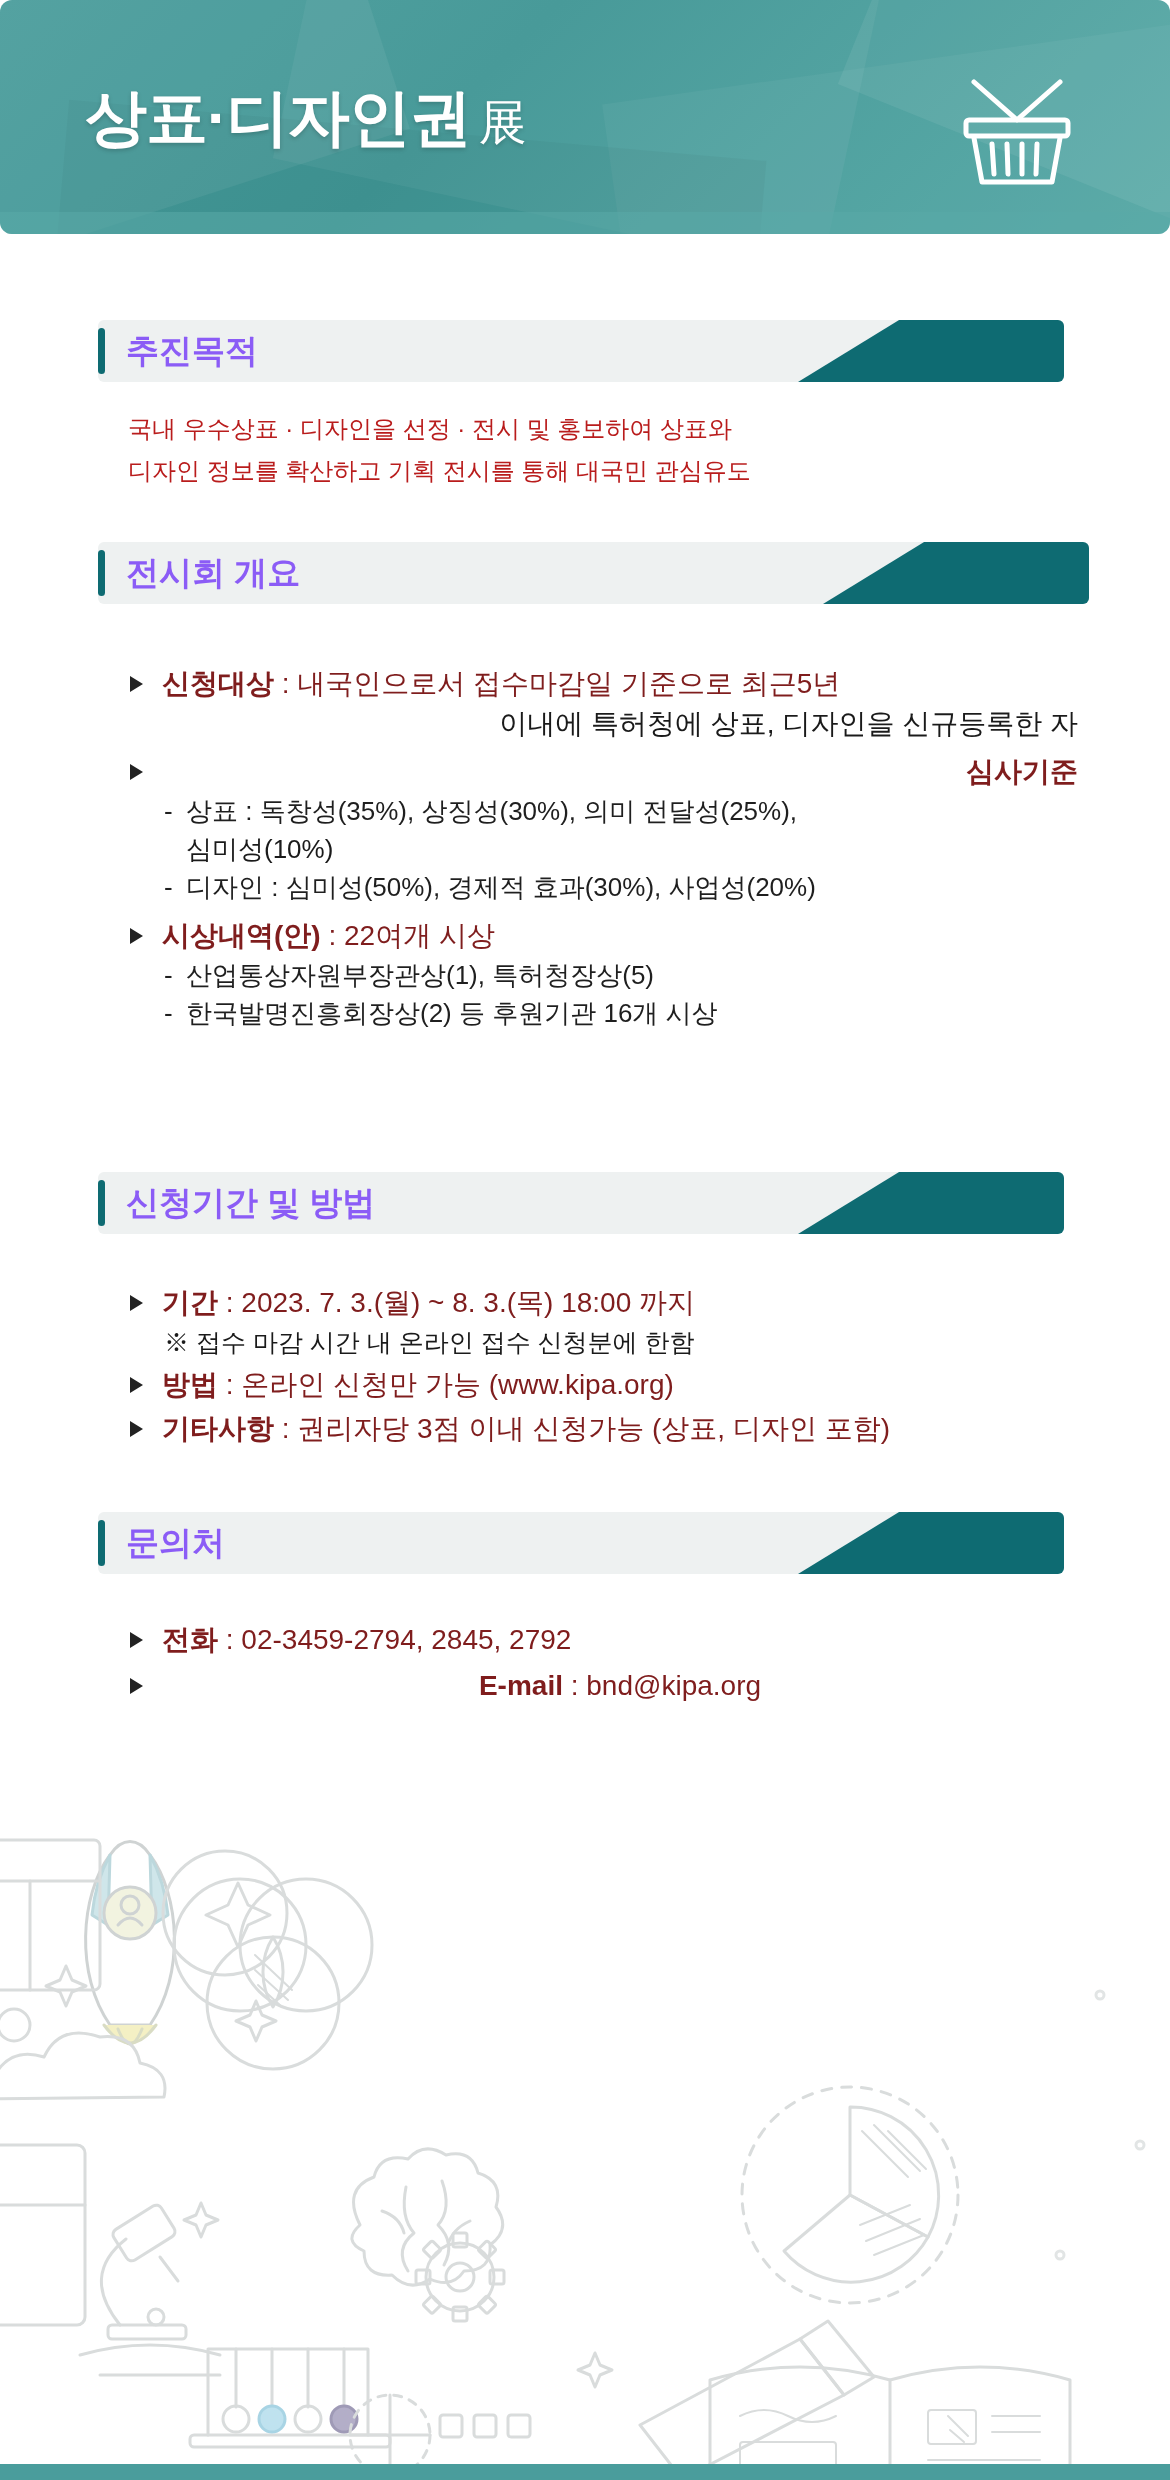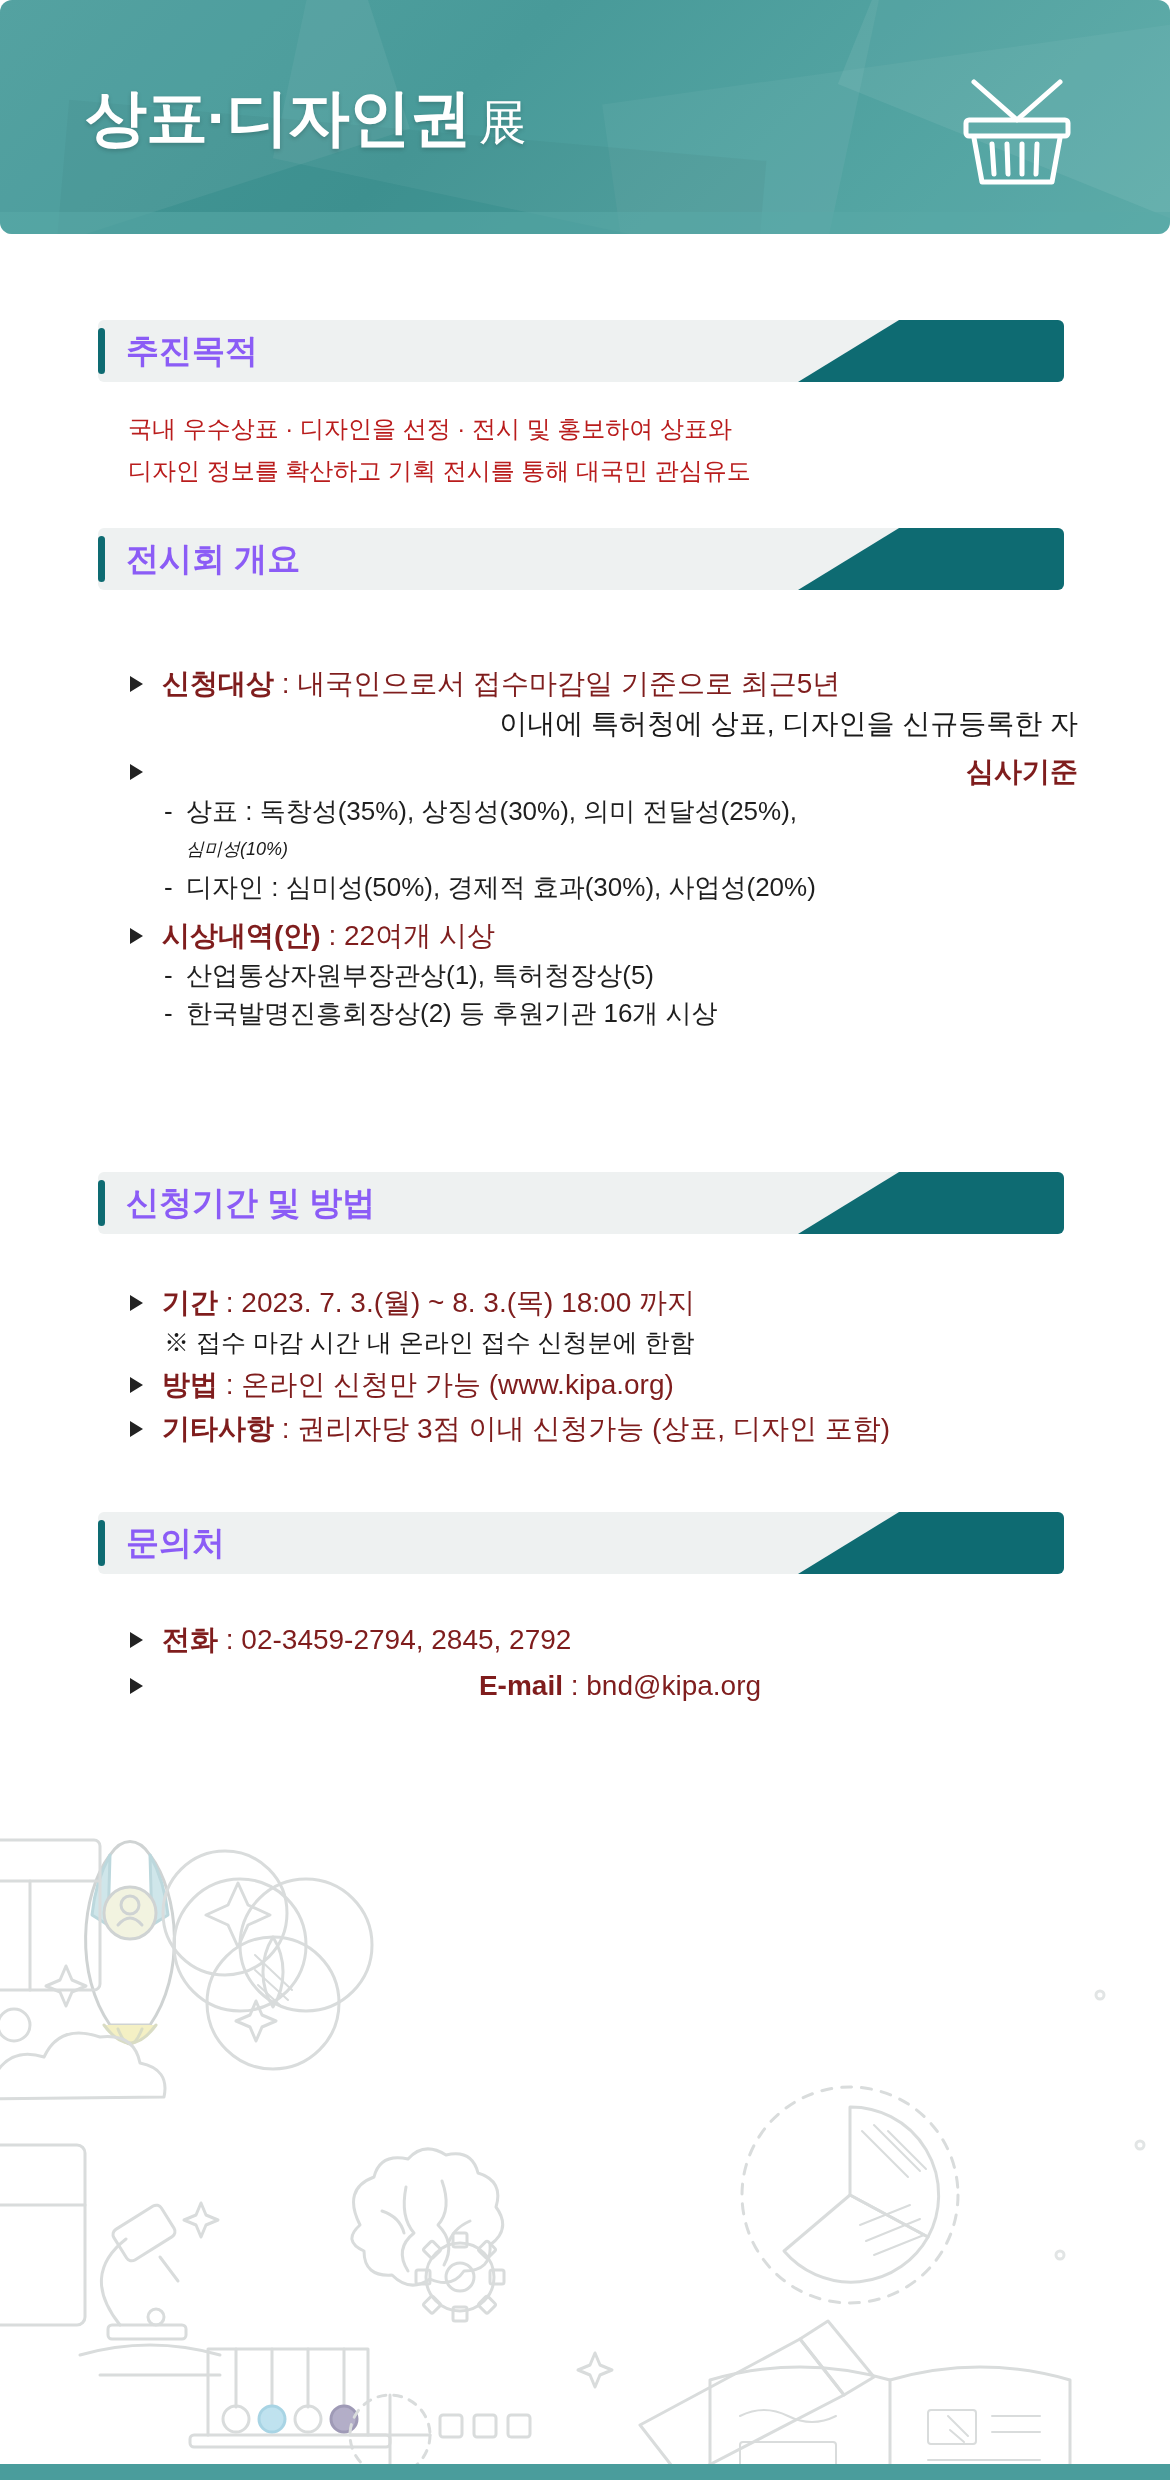--- a/index.html
+++ b/index.html
@@ -155,24 +155,23 @@
     left: 36px;
     top: 0;
   }
   .cont-row {
     font-size: 28px;
     line-height: 40px;
     padding-left: 34px;
     text-align: right;
   }
   .cont-row-deep {
-    font-size: 18px;
+    font-size: 26px;
     line-height: 38px;
     padding-left: 58px;
-    font-style: italic;
   }
   .note-row {
     font-size: 25px;
     line-height: 38px;
     padding-left: 36px;
   }
 
   
   .footer-art {
     position: absolute;
@@ -226,21 +225,21 @@
   <div class="bar-accent"></div>
   <div class="bar-tick"></div>
   <div class="title">추진목적</div>
 </div>
 
 <div class="block" style="top:408px;">
   <div class="para">국내 우수상표 · 디자인을 선정 · 전시 및 홍보하여 상표와</div>
   <div class="para">디자인 정보를 확산하고 기획 전시를 통해 대국민 관심유도</div>
 </div>
 
-<div class="section-head" style="top:528px;">
+<div class="section-head" style="top:542px;padding-left:25px;">
   <div class="bar-bg"></div>
   <div class="bar-accent"></div>
   <div class="bar-tick"></div>
   <div class="title">전시회 개요</div>
 </div>
 
 <div class="block" style="top:664px;">
 
   <div class="bullet-row">
     <span class="tri"></span>

